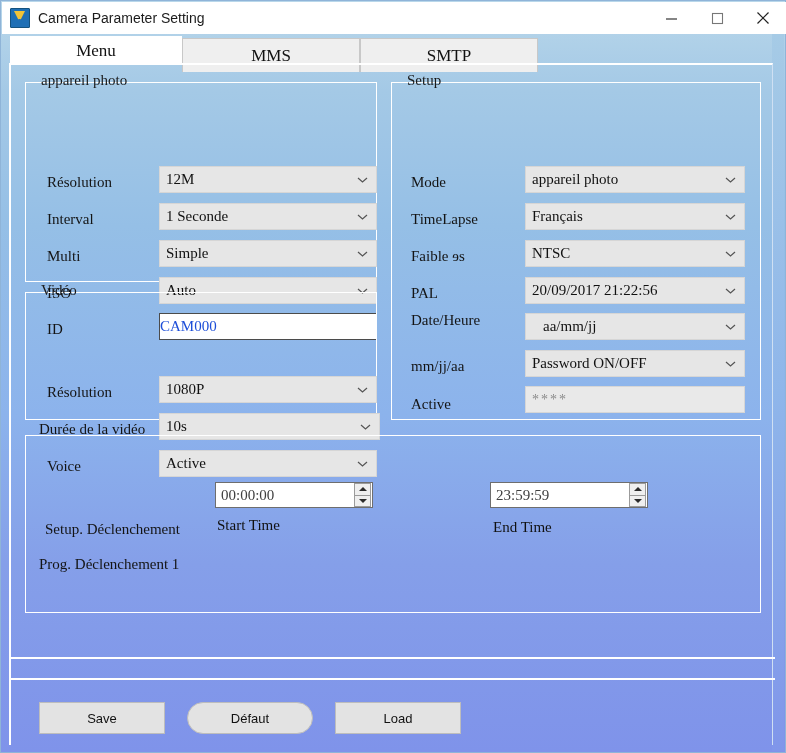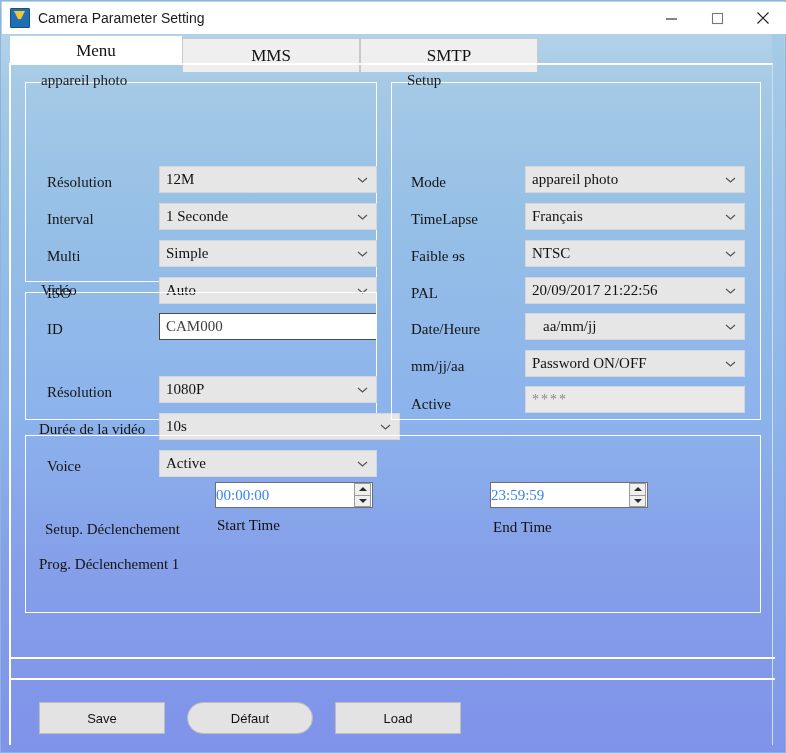--- a/index.html
+++ b/index.html
@@ -108,38 +108,38 @@
   }
   .combo .chev{
     position:absolute;right:8px;top:50%;transform:translateY(-50%);
     width:11px;height:7px;
   }
   .combo .chev svg{display:block;}
 
   .textbox{
     position:absolute;height:27px;box-sizing:border-box;
     background:#ffffff;border:1px solid #4b4b4b;
-    display:flex;align-items:center;padding-left:6px;
-    font-size:15px;color:#404040;
+    display:flex;align-items:center;
+    font-size:15px;color:#1d4ed8;
   }
   .pwbox{
     position:absolute;height:27px;box-sizing:border-box;
     background:#e9e9e9;border:1px solid #d6d6d6;
     display:flex;align-items:center;padding-left:6px;
     font-size:14px;color:#8a8a8a;letter-spacing:2px;
   }
 
   
   .spin{
     position:absolute;height:26px;box-sizing:border-box;
     background:#ffffff;border:1px solid #6e6e6e;
     display:flex;align-items:center;
   }
   .spin .val{
-    flex:1;font-size:15px;color:#3b82f6;
+    flex:1;padding-left:5px;font-size:15px;color:#404040;
     font-family:"Liberation Serif", serif;
   }
   .spin .btns{
     width:17px;height:24px;margin-right:1px;
     display:flex;flex-direction:column;
     border:1px solid #9b9b9b;background:#efefef;box-sizing:border-box;
   }
   .spin .btns div{
     flex:1;display:flex;align-items:center;justify-content:center;
   }
@@ -270,21 +270,21 @@
     <div class="combo" style="left:148px;top:311px;width:218px;">
       <span>1080P</span>
       <span class="chev">
           <svg width="11" height="7" viewBox="0 0 11 7">
             <polyline points="1,1.5 5.5,5.5 10,1.5" fill="none" stroke="#555" stroke-width="1.2"></polyline>
           </svg>
         </span>
     </div>
 
     <div class="lbl" style="position:absolute;left:28px;top:356px;">Durée de la vidéo</div>
-    <div class="combo" style="left:148px;top:348px;width:241px;">
+    <div class="combo" style="left:148px;top:348px;width:221px;">
       <span>10s</span>
       <span class="chev">
           <svg width="11" height="7" viewBox="0 0 11 7">
             <polyline points="1,1.5 5.5,5.5 10,1.5" fill="none" stroke="#555" stroke-width="1.2"></polyline>
           </svg>
         </span>
     </div>
 
     <div class="lbl" style="position:absolute;left:36px;top:393px;">Voice</div>
     <div class="combo" style="left:148px;top:385px;width:218px;">
@@ -332,21 +332,21 @@
     <div class="lbl" style="position:absolute;left:400px;top:220px;">PAL</div>
     <div class="combo" style="left:514px;top:212px;width:220px;">
       <span>20/09/2017 21:22:56</span>
       <span class="chev">
           <svg width="11" height="7" viewBox="0 0 11 7">
             <polyline points="1,1.5 5.5,5.5 10,1.5" fill="none" stroke="#555" stroke-width="1.2"></polyline>
           </svg>
         </span>
     </div>
 
-    <div class="lbl" style="position:absolute;left:400px;top:256px;text-align:center;">Date/Heure</div>
+    <div class="lbl" style="position:absolute;left:400px;top:247px;text-align:center;">Date/Heure</div>
     <div class="combo" style="left:514px;top:248px;width:220px;padding-left:17px;">
       <span>aa/mm/jj</span>
       <span class="chev">
           <svg width="11" height="7" viewBox="0 0 11 7">
             <polyline points="1,1.5 5.5,5.5 10,1.5" fill="none" stroke="#555" stroke-width="1.2"></polyline>
           </svg>
         </span>
     </div>
 
     <div class="lbl" style="position:absolute;left:400px;top:293px;">mm/jj/aa</div>

